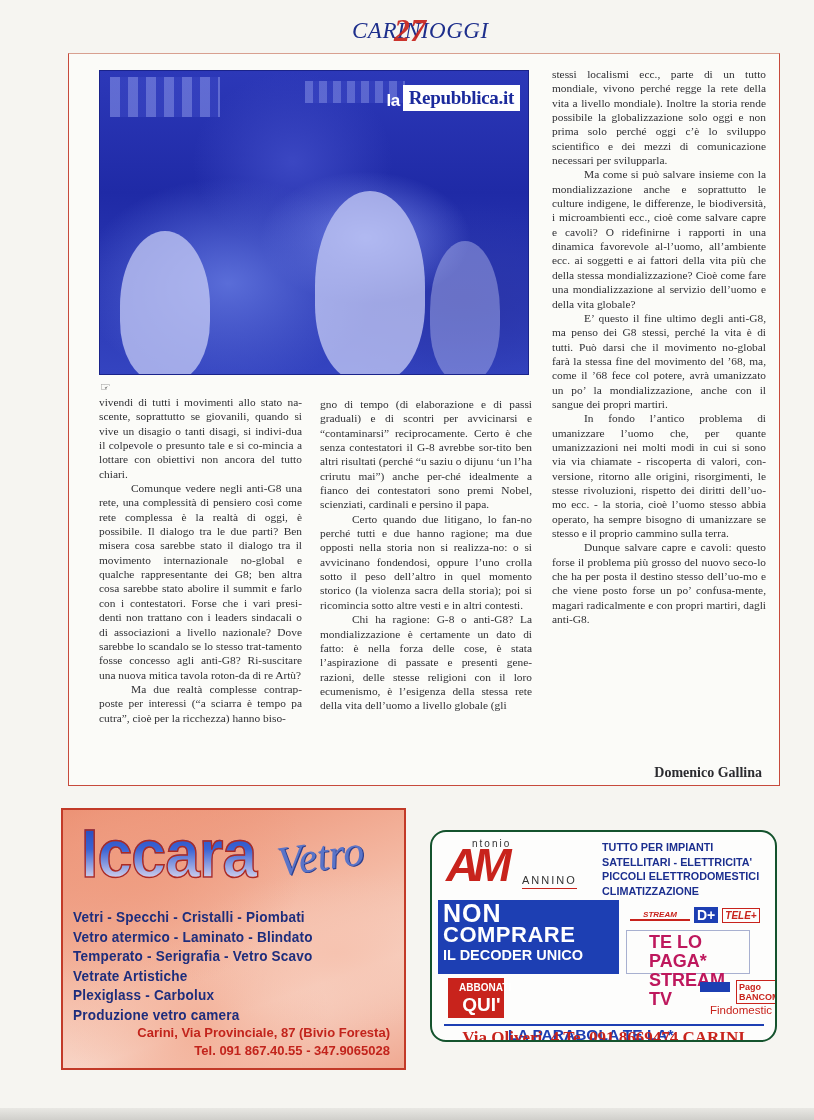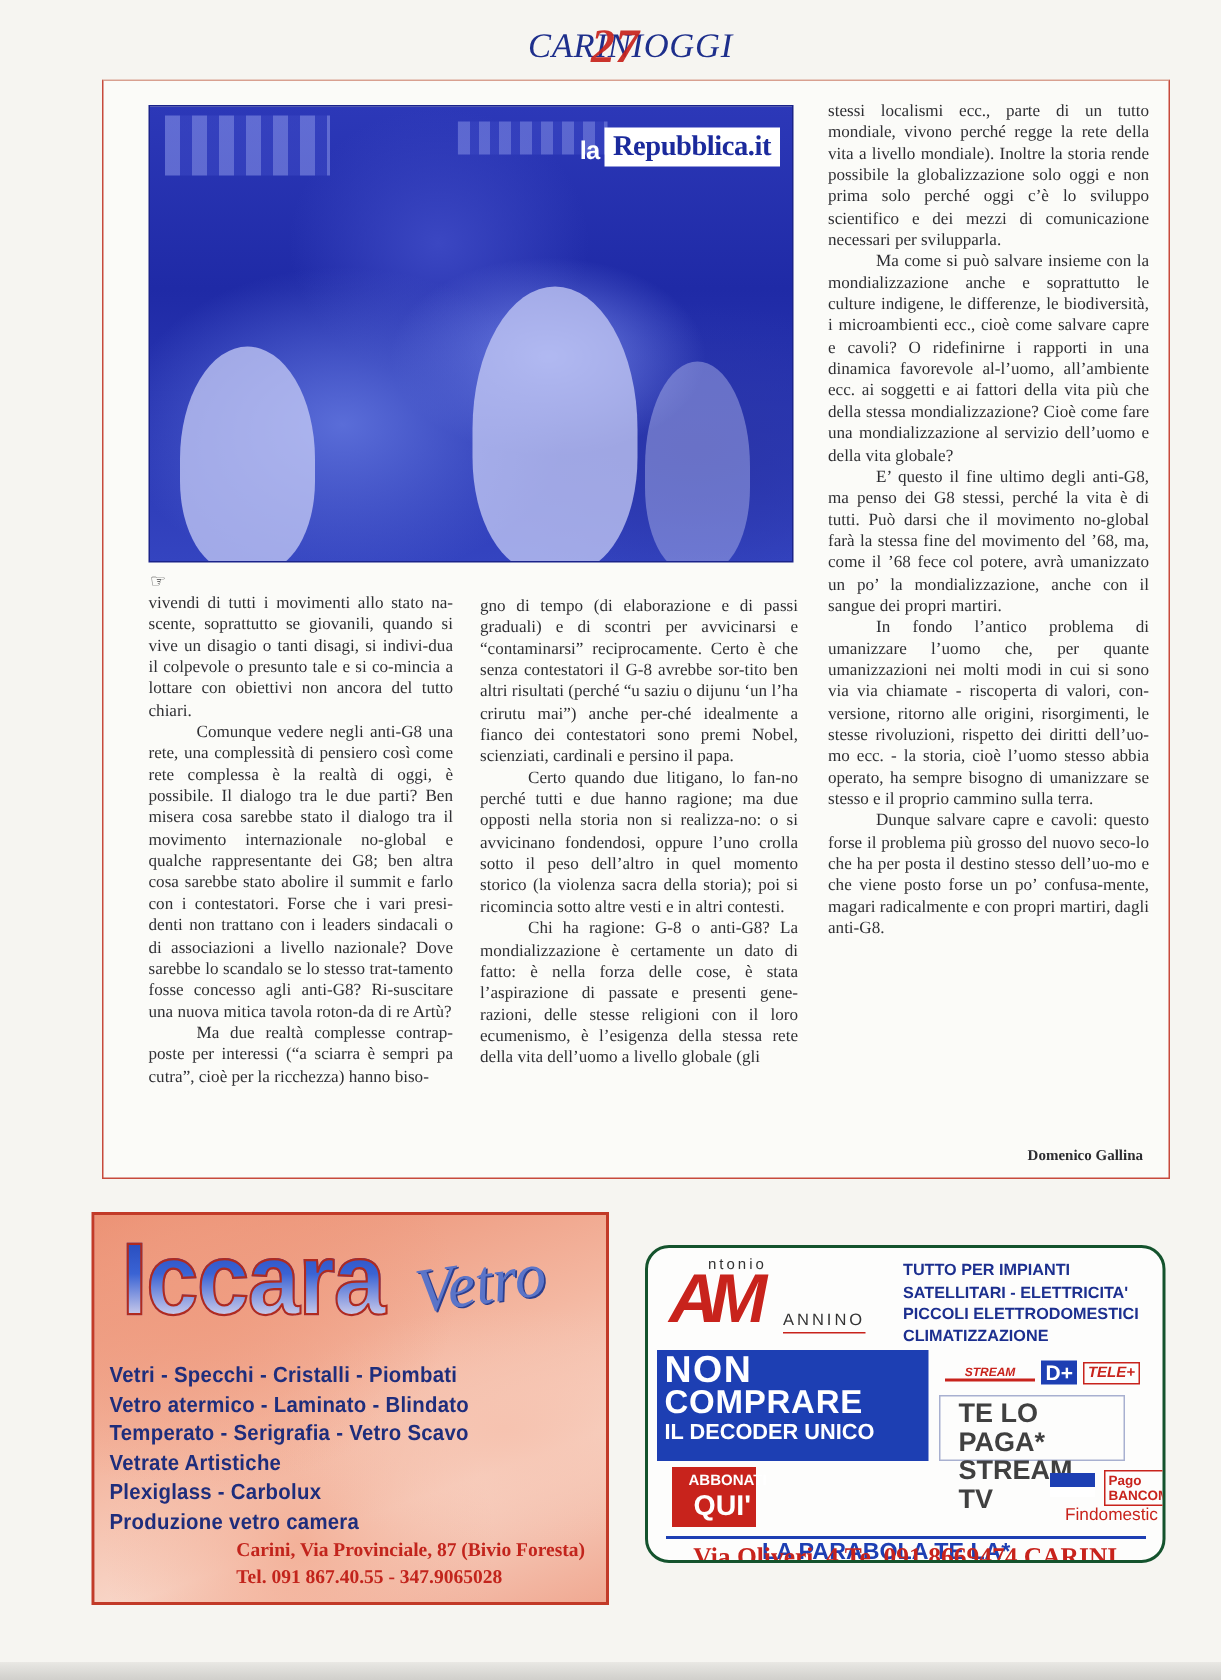--- a/index.html
+++ b/index.html
@@ -26,51 +26,51 @@
   .photo .logo .la { color: #ffffff; font-family: "Liberation Sans", sans-serif; font-weight: bold; font-size: 17px; margin-right: 3px; letter-spacing: -0.5px; }
   .photo .logo .rep { background: #ffffff; color: #1b2a9c; font-family: "Liberation Serif", serif; font-weight: bold; font-size: 19px; padding: 2px 6px; letter-spacing: -0.3px; }
 
   .col { position: absolute; font-size: 11.4px; line-height: 14.35px; text-align: justify; color: #2f2f33; hyphens: manual; }
   .col p { text-indent: 0; }
   .col p.ind { text-indent: 32px; }
   .col1 { left: 99px; top: 395px; width: 203px; }
   .col2 { left: 320px; top: 397px; width: 212px; }
   .col3 { left: 552px; top: 67px; width: 214px; }
   .hand { position: absolute; left: 100px; top: 380px; font-size: 12px; color: #444; font-family: "DejaVu Sans", sans-serif; }
-  .signature { position: absolute; left: 552px; top: 765px; width: 210px; text-align: right; font-weight: bold; font-size: 10px; color: #2c2c30; }
+  .signature { position: absolute; left: 552px; top: 765px; width: 210px; text-align: right; font-weight: bold; font-size: 14px; color: #2c2c30; }
 
   
   .ad1 { position: absolute; left: 61px; top: 808px; width: 345px; height: 262px; border: 2px solid #c23a28;
     background:
       radial-gradient(ellipse at 20% 20%, #ef9c80 0%, transparent 45%),
       radial-gradient(ellipse at 80% 55%, #f6c3b0 0%, transparent 40%),
       radial-gradient(ellipse at 40% 85%, #f3b199 0%, transparent 45%),
       linear-gradient(160deg, #ea8a6c 0%, #f4b8a2 45%, #f8d6c8 70%, #f0a992 100%); overflow: hidden; }
   .ad1 .brand { position: absolute; left: 18px; top: 4px; font-family: "Liberation Sans", sans-serif; font-weight: bold; font-size: 68px; letter-spacing: -1px; transform: scaleX(0.92); transform-origin: left; line-height: 78px;
     background: linear-gradient(180deg, #1d3fb0 0%, #3a63d4 45%, #f0e6f0 90%); -webkit-background-clip: text; background-clip: text; color: transparent; -webkit-text-stroke: 1.5px #b02a1f; }
   .ad1 .script { position: absolute; left: 214px; top: 22px; font-family: "Liberation Serif", serif; font-style: italic; font-size: 42px; color: #5a74c8; transform: rotate(-8deg); text-shadow: 1px 1px 0 #2c3f8f; }
   .ad1 .items { position: absolute; left: 10px; top: 98px; font-family: "Liberation Sans", sans-serif; font-weight: bold; font-size: 14.6px; line-height: 19.6px; color: #1e2d7c; letter-spacing: 0.2px; transform: scaleX(0.93); transform-origin: left; }
-  .ad1 .addr { position: absolute; right: 14px; top: 214px; font-family: Liberation Serif, serif; font-weight: bold; font-size: 13px; line-height: 18px; color: #c2241c; text-align: left; }
+  .ad1 .addr { position: absolute; right: 14px; top: 214px; font-family: Liberation Sans, sans-serif; font-weight: bold; font-size: 13px; line-height: 18px; color: #c2241c; text-align: right; }
 
   
   .ad2 { position: absolute; left: 430px; top: 830px; width: 347px; height: 212px; border: 2px solid #14532d; border-radius: 16px; background: #fdfdfc; overflow: hidden; }
   .ad2 .amlogo { position: absolute; left: 12px; top: 4px; width: 150px; height: 58px; }
   .ad2 .amlogo .ntonio { position: absolute; left: 28px; top: 2px; font-family: "Liberation Sans", sans-serif; font-size: 10px; letter-spacing: 2px; color: #333; }
   .ad2 .amlogo .am { position: absolute; left: 2px; top: 2px; font-family: "Liberation Sans", sans-serif; font-weight: bold; font-size: 46px; color: #c8231c; letter-spacing: -6px; font-style: italic; }
   .ad2 .amlogo .annino { position: absolute; left: 78px; top: 38px; font-family: "Liberation Sans", sans-serif; font-size: 11px; letter-spacing: 2px; color: #333; border-bottom: 1.5px solid #c8231c; padding-bottom: 2px; }
   .ad2 .services { position: absolute; left: 170px; top: 8px; font-family: "Liberation Sans", sans-serif; font-weight: bold; font-size: 10.8px; line-height: 14.6px; color: #1c2f8f; }
   .ad2 .nonbox { position: absolute; left: 6px; top: 68px; width: 181px; height: 74px; background: #1d3fb3; color: #ffffff; font-family: "Liberation Sans", sans-serif; font-weight: bold; padding: 2px 5px; line-height: 22px; }
   .ad2 .nonbox .l1 { font-size: 25px; letter-spacing: 1px; }
   .ad2 .nonbox .l2 { font-size: 22px; letter-spacing: 0.5px; }
   .ad2 .nonbox .l3 { font-size: 14.5px; line-height: 18px; }
   .ad2 .brands { position: absolute; left: 198px; top: 70px; width: 140px; height: 26px; display: flex; align-items: center; gap: 4px; }
   .ad2 .stream { font-family: "Liberation Sans", sans-serif; font-weight: bold; font-style: italic; font-size: 8px; color: #c8231c; width: 60px; text-align: center; border-bottom: 2px solid #c8231c; }
   .ad2 .dplus { background: #1d3fb3; color: #fff; font-family: "Liberation Sans", sans-serif; font-weight: bold; font-size: 14px; padding: 0 3px; }
   .ad2 .tele { border: 1px solid #c8231c; color: #c8231c; font-family: "Liberation Sans", sans-serif; font-weight: bold; font-style: italic; font-size: 10px; padding: 1px 2px; }
-  .ad2 .paga { position: absolute; left: 194px; top: 98px; width: 124px; height: 44px; border: 1px solid #a8b0d0; color: #404040; font-family: "Liberation Sans", sans-serif; font-weight: bold; font-size: 18px; line-height: 19px; padding: 2px 12px; }
+  .ad2 .paga { position: absolute; left: 194px; top: 98px; width: 124px; height: 44px; border: 1px solid #a8b0d0; color: #be185d; font-family: "Liberation Sans", sans-serif; font-weight: bold; font-size: 18px; line-height: 19px; padding: 2px 22px; }
   .ad2 .abbonati { position: absolute; left: 16px; top: 146px; width: 56px; height: 40px; background: #c8231c; color: #fff; font-family: "Liberation Sans", sans-serif; font-weight: bold; text-align: center; line-height: 15px; padding-top: 2px; padding-left: 11px; }
   .ad2 .abbonati .a1 { font-size: 10px; }
   .ad2 .abbonati .a2 { font-size: 19px; line-height: 20px; }
   .ad2 .parabola { position: absolute; left: 76px; top: 146px; font-family: "Liberation Sans", sans-serif; font-weight: bold; color: #1d3fb3; line-height: 17px; margin-top: 48px; }
   .ad2 .parabola .p1 { font-size: 15.5px; }
   .ad2 .parabola .p2 { font-size: 19px; line-height: 20px; }
   .ad2 .parabola .note { font-family: "Liberation Serif", serif; font-weight: normal; font-size: 7px; color: #555; line-height: 9px; }
   .ad2 .payments { position: absolute; left: 264px; top: 148px; width: 80px; height: 44px; }
   .ad2 .aura { position: absolute; left: 4px; top: 2px; width: 30px; height: 16px; background: linear-gradient(180deg, #1d3fb3 60%, #fff 60%); }
   .ad2 .pago { position: absolute; left: 40px; top: 0; border: 1px solid #c8231c; color: #c8231c; font-family: "Liberation Sans", sans-serif; font-weight: bold; font-size: 9px; padding: 1px 2px; }
@@ -101,21 +101,21 @@
     <span class="la">la</span>
     <span class="rep">Repubblica.it</span>
   </div>
 </div>
 
 <span class="hand">☞</span>
 
 <div class="col col1">
   <p>vivendi di tutti i movimenti allo stato na-scente, soprattutto se giovanili, quando si vive un disagio o tanti disagi, si indivi-dua il colpevole o presunto tale e si co-mincia a lottare con obiettivi non ancora del tutto chiari.</p>
   <p class="ind">Comunque vedere negli anti-G8 una rete, una complessità di pensiero così come rete complessa è la realtà di oggi, è possibile. Il dialogo tra le due parti? Ben misera cosa sarebbe stato il dialogo tra il movimento internazionale no-global e qualche rappresentante dei G8; ben altra cosa sarebbe stato abolire il summit e farlo con i contestatori. Forse che i vari presi-denti non trattano con i leaders sindacali o di associazioni  a livello nazionale? Dove sarebbe lo scandalo se lo stesso trat-tamento fosse concesso agli anti-G8? Ri-suscitare una nuova mitica tavola roton-da di re Artù?</p>
-  <p class="ind">Ma due realtà complesse contrap-poste per interessi (“a sciarra è sempri pa cutra”, cioè per la ricchezza) hanno biso-</p>
+  <p class="ind">Ma due realtà complesse contrap-poste per interessi (“a sciarra è tempo pa cutra”, cioè per la ricchezza) hanno biso-</p>
 </div>
 
 <div class="col col2">
   <p>gno di tempo (di elaborazione e di passi graduali) e di scontri per avvicinarsi e “contaminarsi” reciprocamente. Certo è che senza contestatori il G-8 avrebbe sor-tito ben altri risultati (perché “u saziu o dijunu ‘un l’ha crirutu mai”) anche per-ché idealmente a fianco dei contestatori sono premi Nobel, scienziati, cardinali e persino il papa.</p>
   <p class="ind">Certo quando due litigano, lo fan-no perché tutti e due hanno ragione; ma due opposti nella storia non si realizza-no: o si avvicinano fondendosi, oppure l’uno crolla sotto il peso dell’altro in quel momento storico (la violenza sacra della storia); poi si ricomincia sotto altre vesti e in altri contesti.</p>
   <p class="ind">Chi ha ragione: G-8 o anti-G8? La mondializzazione è certamente un dato di fatto: è nella forza delle cose, è stata l’aspirazione di passate e presenti gene-razioni, delle stesse religioni con il loro ecumenismo, è l’esigenza della stessa rete della vita dell’uomo a livello globale (gli</p>
 </div>
 
 <div class="col col3">
   <p>stessi localismi ecc., parte di un tutto mondiale, vivono perché regge la rete della vita a livello mondiale).  Inoltre la storia rende possibile la globalizzazione solo oggi e non prima solo perché oggi c’è lo sviluppo scientifico e dei mezzi di comunicazione necessari per svilupparla.</p>

